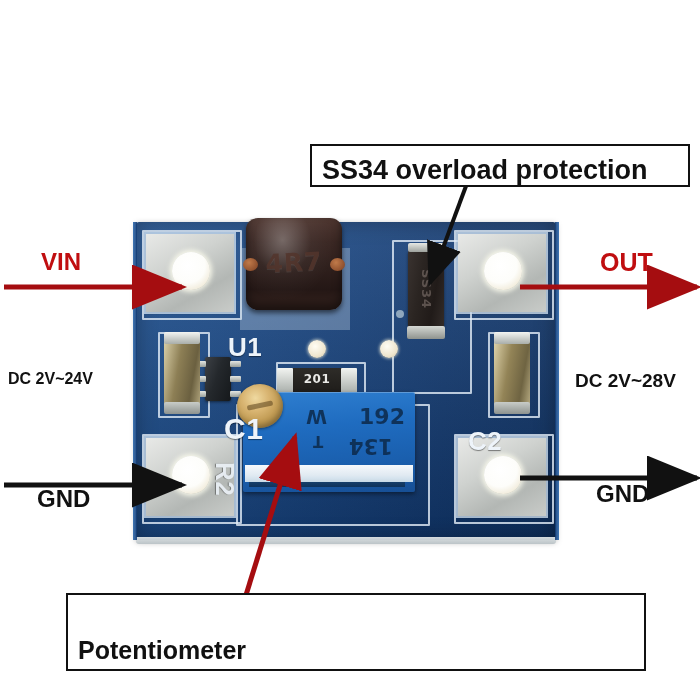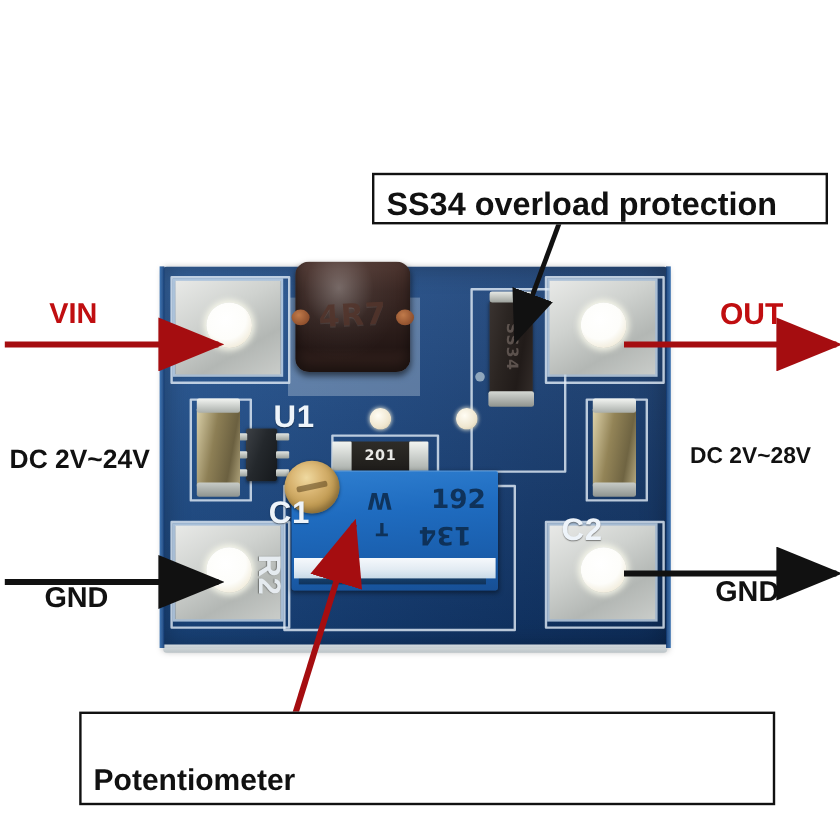--- a/index.html
+++ b/index.html
@@ -193,21 +193,21 @@
       <div class="pot-txt" style="right:10px;top:12px;font-size:22px;">192</div>
       <div class="pot-txt" style="right:88px;top:14px;font-size:19px;transform:rotate(180deg);">W</div>
       <div class="pot-txt" style="right:22px;top:42px;font-size:21px;transform:rotate(180deg);">134</div>
       <div class="pot-txt" style="right:92px;top:40px;font-size:15px;transform:rotate(180deg);">T</div>
       <div class="pot-strip2"></div>
       <div class="pot-strip"></div>
       <div class="pot-screw"></div>
     </div>
 
     <div class="ref" style="left:92px;top:110px;font-size:26px;">U1</div>
-    <div class="ref" style="left:88px;top:190px;font-size:26px;">C1</div>
+    <div class="ref" style="left:88px;top:190px;font-size:30px;">C1</div>
     <div class="ref" style="left:332px;top:204px;font-size:26px;">C2</div>
     <div class="ref" style="left:104px;top:240px;font-size:26px;transform:rotate(90deg);transform-origin:left top;opacity:.85;">R2</div>
   </div>
 
   <svg class="overlay" viewBox="0 0 700 700">
     <defs>
       <marker id="ar-red" markerWidth="11" markerHeight="9" refX="10" refY="4.5" orient="auto">
         <path d="M0,0 L11,4.5 L0,9 z" fill="#a50d10"></path>
       </marker>
       <marker id="ar-blk" markerWidth="11" markerHeight="9" refX="10" refY="4.5" orient="auto">
@@ -229,21 +229,21 @@
   </svg>
 
   <div class="lbl lbl-red" style="left:41px;top:248px;font-size:24px;">VIN</div>
 
   <div class="lbl lbl-red" style="left:600px;top:248px;font-size:25px;">OUT</div>
 
   <div class="lbl lbl-blk" style="left:37px;top:485px;font-size:24px;">GND</div>
 
   <div class="lbl lbl-blk" style="left:596px;top:480px;font-size:24px;">GND</div>
 
-  <div class="lbl lbl-blk" style="left:8px;top:370px;font-size:22px;">DC 2V~24V</div>
+  <div class="lbl lbl-blk" style="left:8px;top:370px;font-size:16px;">DC 2V~24V</div>
 
   <div class="lbl lbl-blk" style="left:575px;top:370px;font-size:19px;">DC 2V~28V</div>
 
   <div class="callout" style="left:310px;top:144px;width:380px;height:43px;padding:0 10px;">
     <div class="line1" style="font-size:27px;line-height:30px;">SS34 overload protection</div>
   </div>
 
   <div class="callout" style="left:66px;top:593px;width:580px;height:78px;padding:2px 10px;">
     <div class="line1" style="font-size:25px;line-height:34px;">Potentiometer</div>
   </div>

